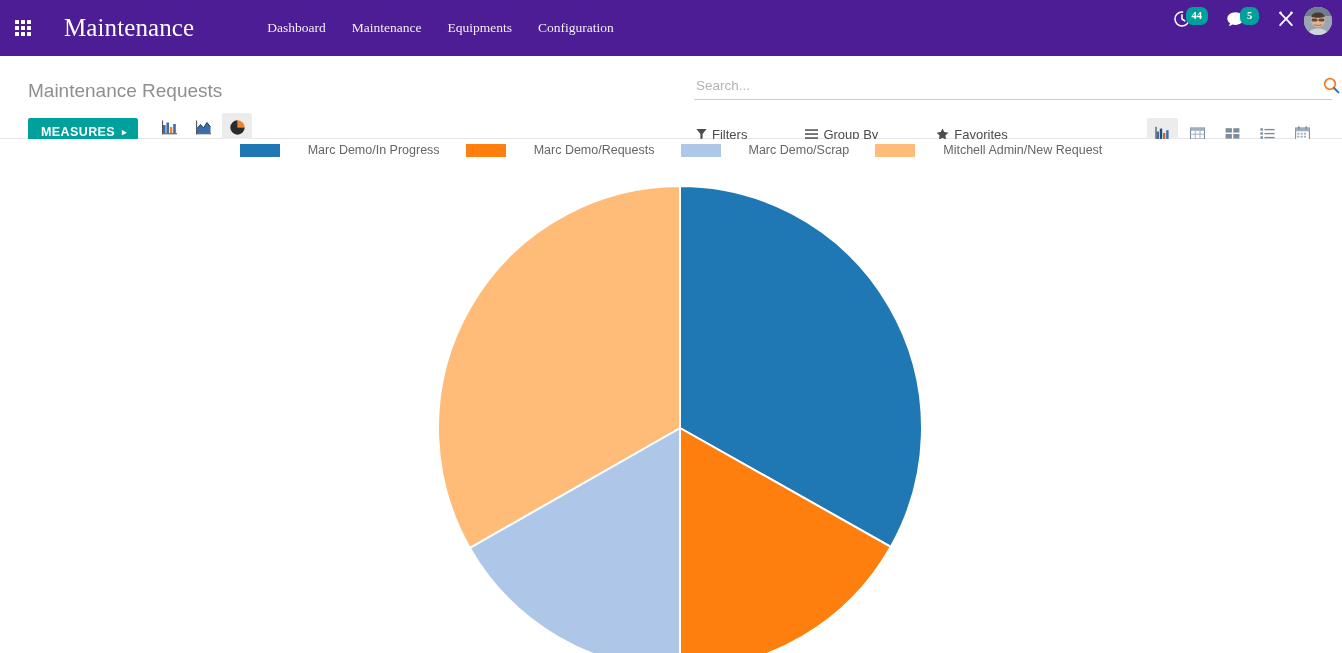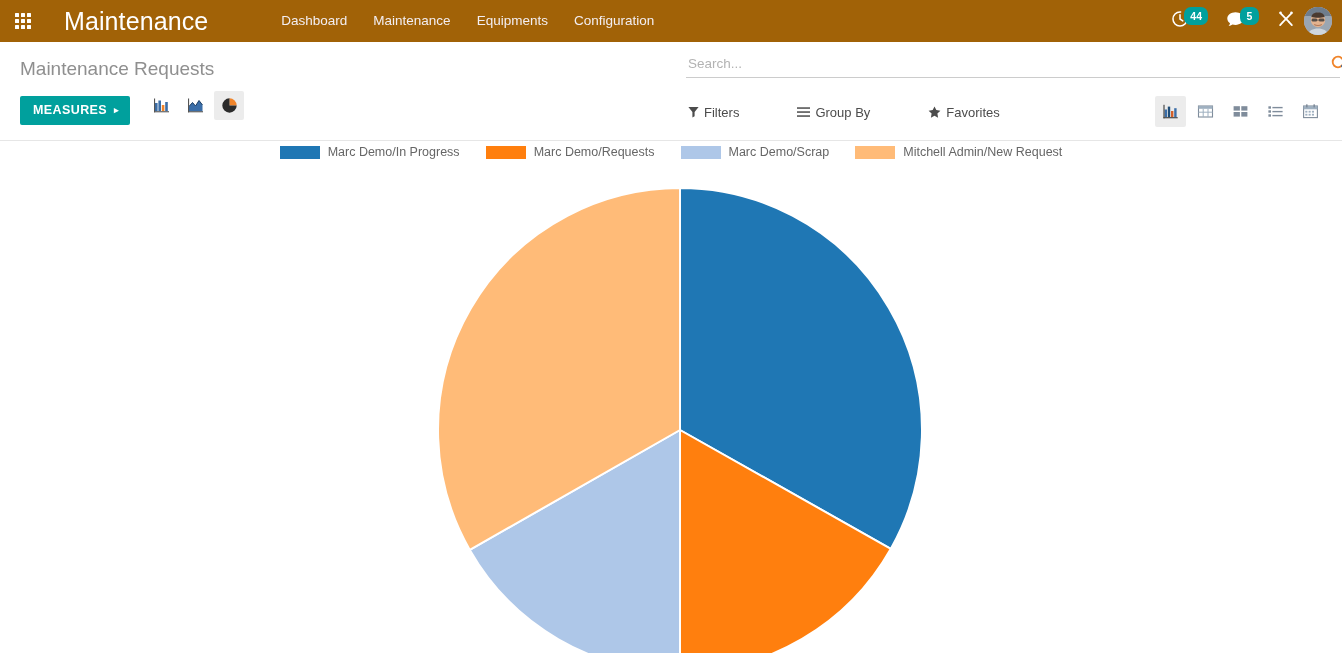--- a/index.html
+++ b/index.html
@@ -9,26 +9,27 @@
     width: 1342px; height: 653px;
     overflow: hidden;
     background: #ffffff;
     font-family: "Liberation Sans", sans-serif;
     -webkit-font-smoothing: antialiased;
   }
 
   
   .navbar {
     position: relative;
-    height: 42px;
-    background: #a16207;
+    height: 56px;
+    background: #4c1d95;
     display: flex;
     align-items: center;
     color: #ffffff;
     white-space: nowrap;
+    font-family: Liberation Serif, serif;
   }
   .apps-toggle {
     width: 46px; height: 42px;
     display: flex; align-items: center; justify-content: center;
     cursor: pointer;
   }
   .grid-icon {
     display: grid;
     grid-template-columns: repeat(3, 4px);
     grid-template-rows: repeat(3, 4px);
@@ -105,23 +106,23 @@
     background: #c7b0c0;
     flex: 0 0 28px;
     cursor: pointer;
   }
   .avatar svg { display: block; }
 
   
   .control-panel {
     background: #ffffff;
     border-bottom: 1px solid #e6e6e6;
-    padding: 8px;
-    position: relative;
-    height: 99px;
+    padding: 16px;
+    position: relative;
+    height: 83px;
   }
   .cp-row-1 {
     display: flex;
     align-items: flex-start;
     height: 41px;
   }
   .cp-row-2 {
     display: flex;
     align-items: flex-start;
     height: 42px;
@@ -250,20 +251,21 @@
     width: 100%;
     display: flex;
     justify-content: center;
     align-items: center;
   }
   .legend-item {
     display: inline-flex;
     align-items: center;
     margin: 0 13px;
     cursor: pointer;
+    gap: 20px;
   }
   .legend-swatch {
     width: 40px; height: 13px;
     display: inline-block;
     margin-right: 8px;
   }
   .legend-label {
     font-size: 12.5px;
     color: #666666;
     white-space: nowrap;

